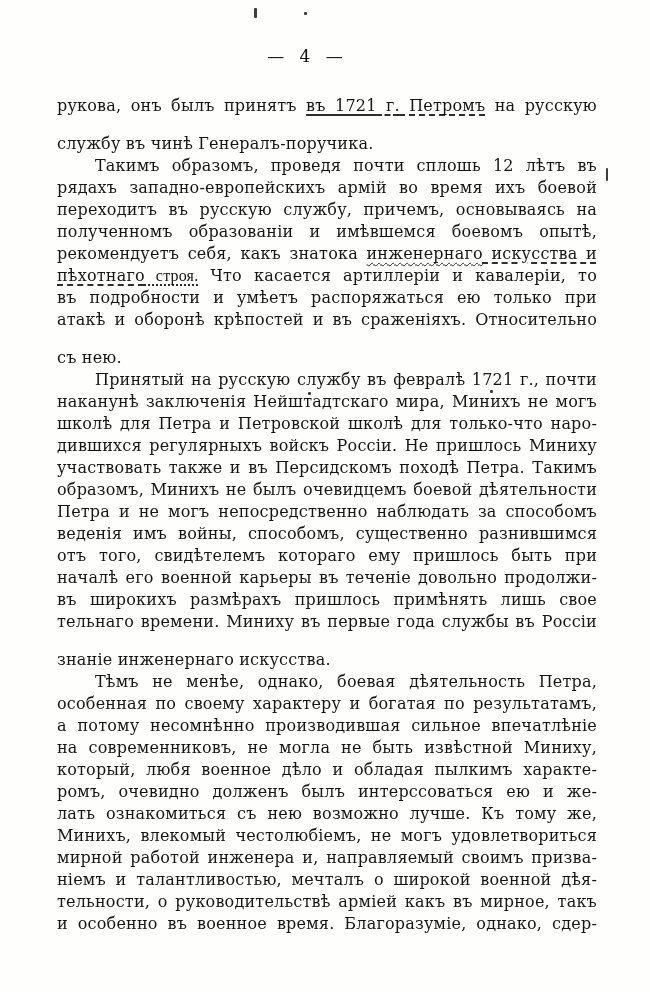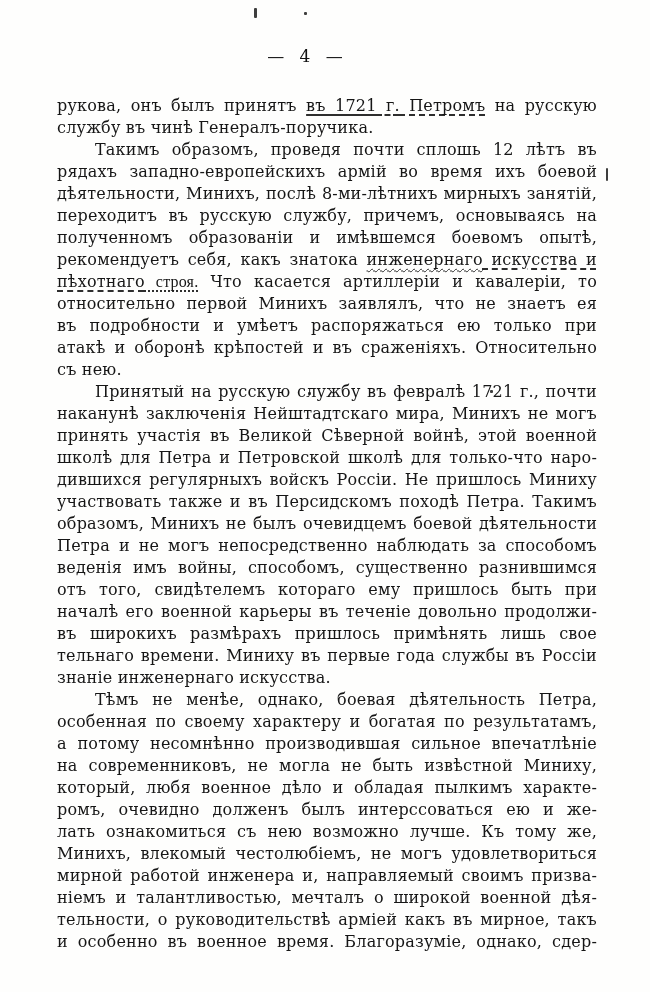--- a/index.html
+++ b/index.html
@@ -16,21 +16,21 @@
     color:#111;
   }
   .textblock{
     position:absolute;left:57px;top:95px;width:540px;
     font-size:16px;letter-spacing:0.2px;
   }
   .line{
     height:22px;line-height:22px;overflow:visible;
     text-align:justify;text-align-last:justify;
   }
-  .line.lastline{text-align-last:left;}
+  .line.lastline{text-align-last:left;margin-top:16px;}
   .line.indent{text-indent:38px;}
   .u{text-underline-offset:3px;text-decoration-line:underline;
      text-decoration-color:#2e2e2e;text-decoration-thickness:1.8px;}
   .u-solid{text-decoration-style:solid;}
   .u-dashed{text-decoration-style:dashed;}
   .u-dotted{text-decoration-style:dotted;font-family:Liberation Serif, serif;}
   .u-wavy{text-decoration-style:wavy;text-decoration-thickness:1.4px;}
   .speck{position:absolute;background:#1c1c1c;border-radius:1px;opacity:.85;}
 </style>
 </head>
@@ -39,34 +39,31 @@
 <div class="pageno">— 4 —</div>
 
 <div class="textblock">
     <div>
       <div class="line"><span>рукова, онъ былъ принятъ </span><span class="u u-solid">въ 1721</span><span class="u u-dashed"> г.</span><span class="u u-dashed"> Петромъ</span><span> на русскую</span></div>
       <div class="line lastline"><span>службу въ чинѣ Генералъ-поручика.</span></div>
     </div>
     <div>
       <div class="line indent"><span>Такимъ образомъ, проведя почти сплошь 12 лѣтъ въ</span></div>
       <div class="line"><span>рядахъ западно-европейскихъ армій во время ихъ боевой</span></div>
-      <div class="line"><span>дѣятельности, Минихъ, послѣ 8-ми-лѣтнихъ мирныхъ занятій,</span></div>
       <div class="line"><span>переходитъ въ русскую службу, причемъ, основываясь на</span></div>
       <div class="line"><span>полученномъ образованіи и имѣвшемся боевомъ опытѣ,</span></div>
       <div class="line"><span>рекомендуетъ себя, какъ знатока </span><span class="u u-wavy">инженернаго</span><span class="u u-dashed"> искусства и</span></div>
       <div class="line"><span class="u u-dashed">пѣхотнаго</span><span class="u u-dotted"> строя.</span><span>  Что касается артиллеріи и кавалеріи, то</span></div>
-      <div class="line"><span>относительно первой Минихъ заявлялъ, что не знаетъ ея</span></div>
       <div class="line"><span>въ подробности и умѣетъ распоряжаться ею только при</span></div>
       <div class="line"><span>атакѣ и оборонѣ крѣпостей и въ сраженіяхъ. Относительно</span></div>
       <div class="line lastline"><span>съ нею.</span></div>
     </div>
     <div>
       <div class="line indent"><span>Принятый на русскую службу въ февралѣ 1721 г., почти</span></div>
       <div class="line"><span>наканунѣ заключенія Нейштадтскаго мира, Минихъ не могъ</span></div>
-      <div class="line"><span>принять участія въ Великой Сѣверной войнѣ, этой военной</span></div>
       <div class="line"><span>школѣ для Петра и Петровской школѣ для только-что наро-</span></div>
       <div class="line"><span>дившихся регулярныхъ войскъ Россіи. Не пришлось Миниху</span></div>
       <div class="line"><span>участвовать также и въ Персидскомъ походѣ Петра. Такимъ</span></div>
       <div class="line"><span>образомъ, Минихъ не былъ очевидцемъ боевой дѣятельности</span></div>
       <div class="line"><span>Петра и не могъ непосредственно наблюдать за способомъ</span></div>
       <div class="line"><span>веденія имъ войны, способомъ, существенно разнившимся</span></div>
       <div class="line"><span>отъ того, свидѣтелемъ котораго ему пришлось быть при</span></div>
       <div class="line"><span>началѣ его военной карьеры въ теченіе довольно продолжи-</span></div>
       <div class="line"><span>въ широкихъ размѣрахъ пришлось примѣнять лишь свое</span></div>
       <div class="line"><span>тельнаго времени. Миниху въ первые года службы въ  Россіи</span></div>

